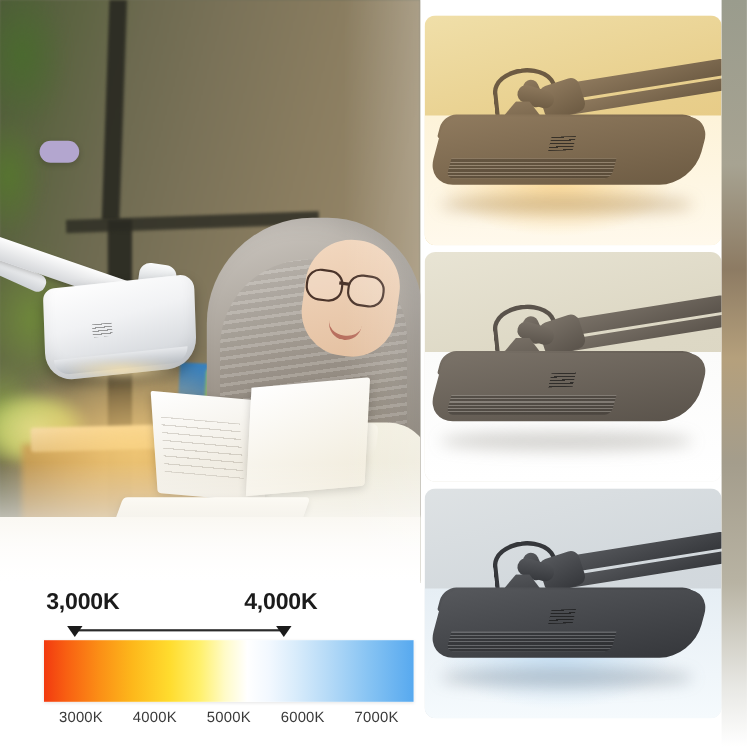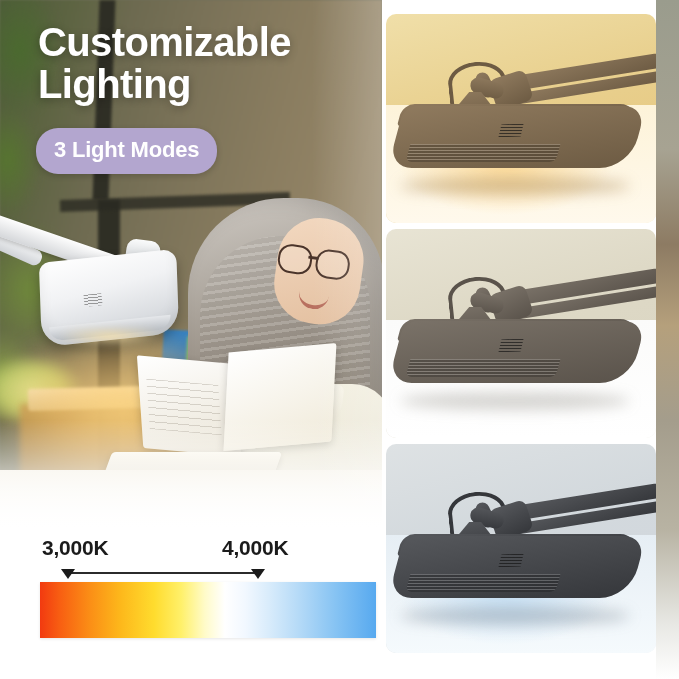--- a/index.html
+++ b/index.html
@@ -421,39 +421,41 @@
       <div class="book-lines"></div>
       <div class="book-page-r"></div>
     </div>
     <div class="stand"></div>
     <div class="desk"></div>
 
     <div class="left-fade"></div>
     <div class="left-fade-r"></div>
   </div>
 
-  <div class="headline">
-    <span>Customizable</span>
-    <span class="l2">Lighting</span>
-  </div>
 
   <div class="badge">
-    <div class="badge-line">3 Light Modes</div>
   </div>
 
   <div class="cct">
     <div class="cct-top-label a">3,000K</div>
     <div class="cct-top-label b">4,000K</div>
 
     <div class="cct-range-line"></div>
     <div class="cct-marker m1"></div>
     <div class="cct-marker m2"></div>
 
     <div class="cct-bar"></div>
 
+    <div class="cct-ticks">
+        <div class="cct-tick" style="left: 10%;">3000K</div>
+        <div class="cct-tick" style="left: 30%;">4000K</div>
+        <div class="cct-tick" style="left: 50%;">5000K</div>
+        <div class="cct-tick" style="left: 70%;">6000K</div>
+        <div class="cct-tick" style="left: 90%;">7000K</div>
+      </div>
   </div>
 
   <div class="right-col">
 
     <div class="panel p1">
       <div class="panel-wall"></div>
       <div class="panel-desk"></div>
       <div class="panel-glow"></div>
       <div class="panel-shadow"></div>
       <div class="dlamp">

